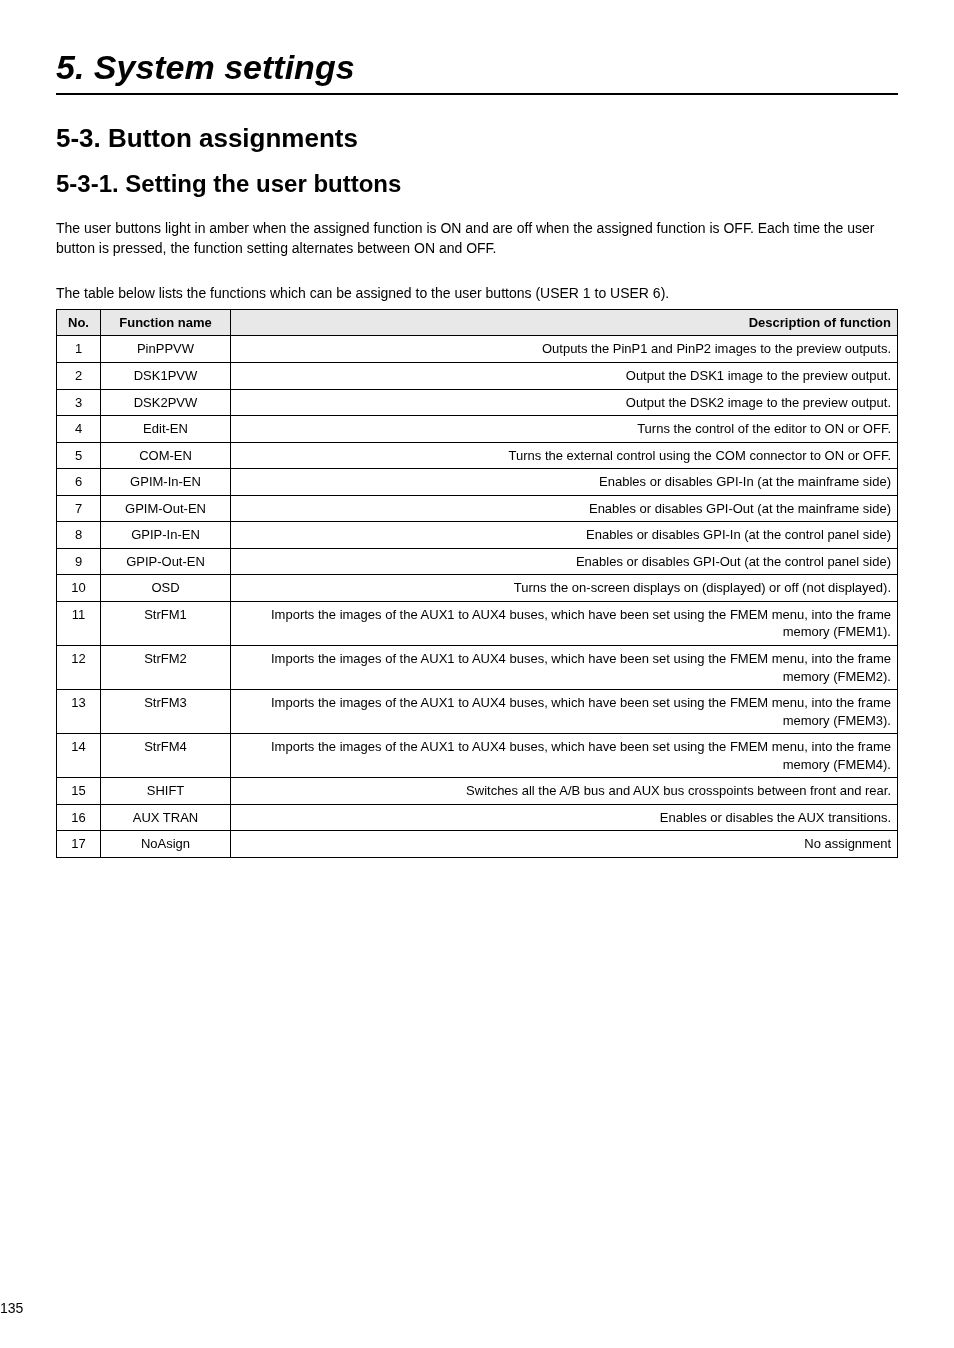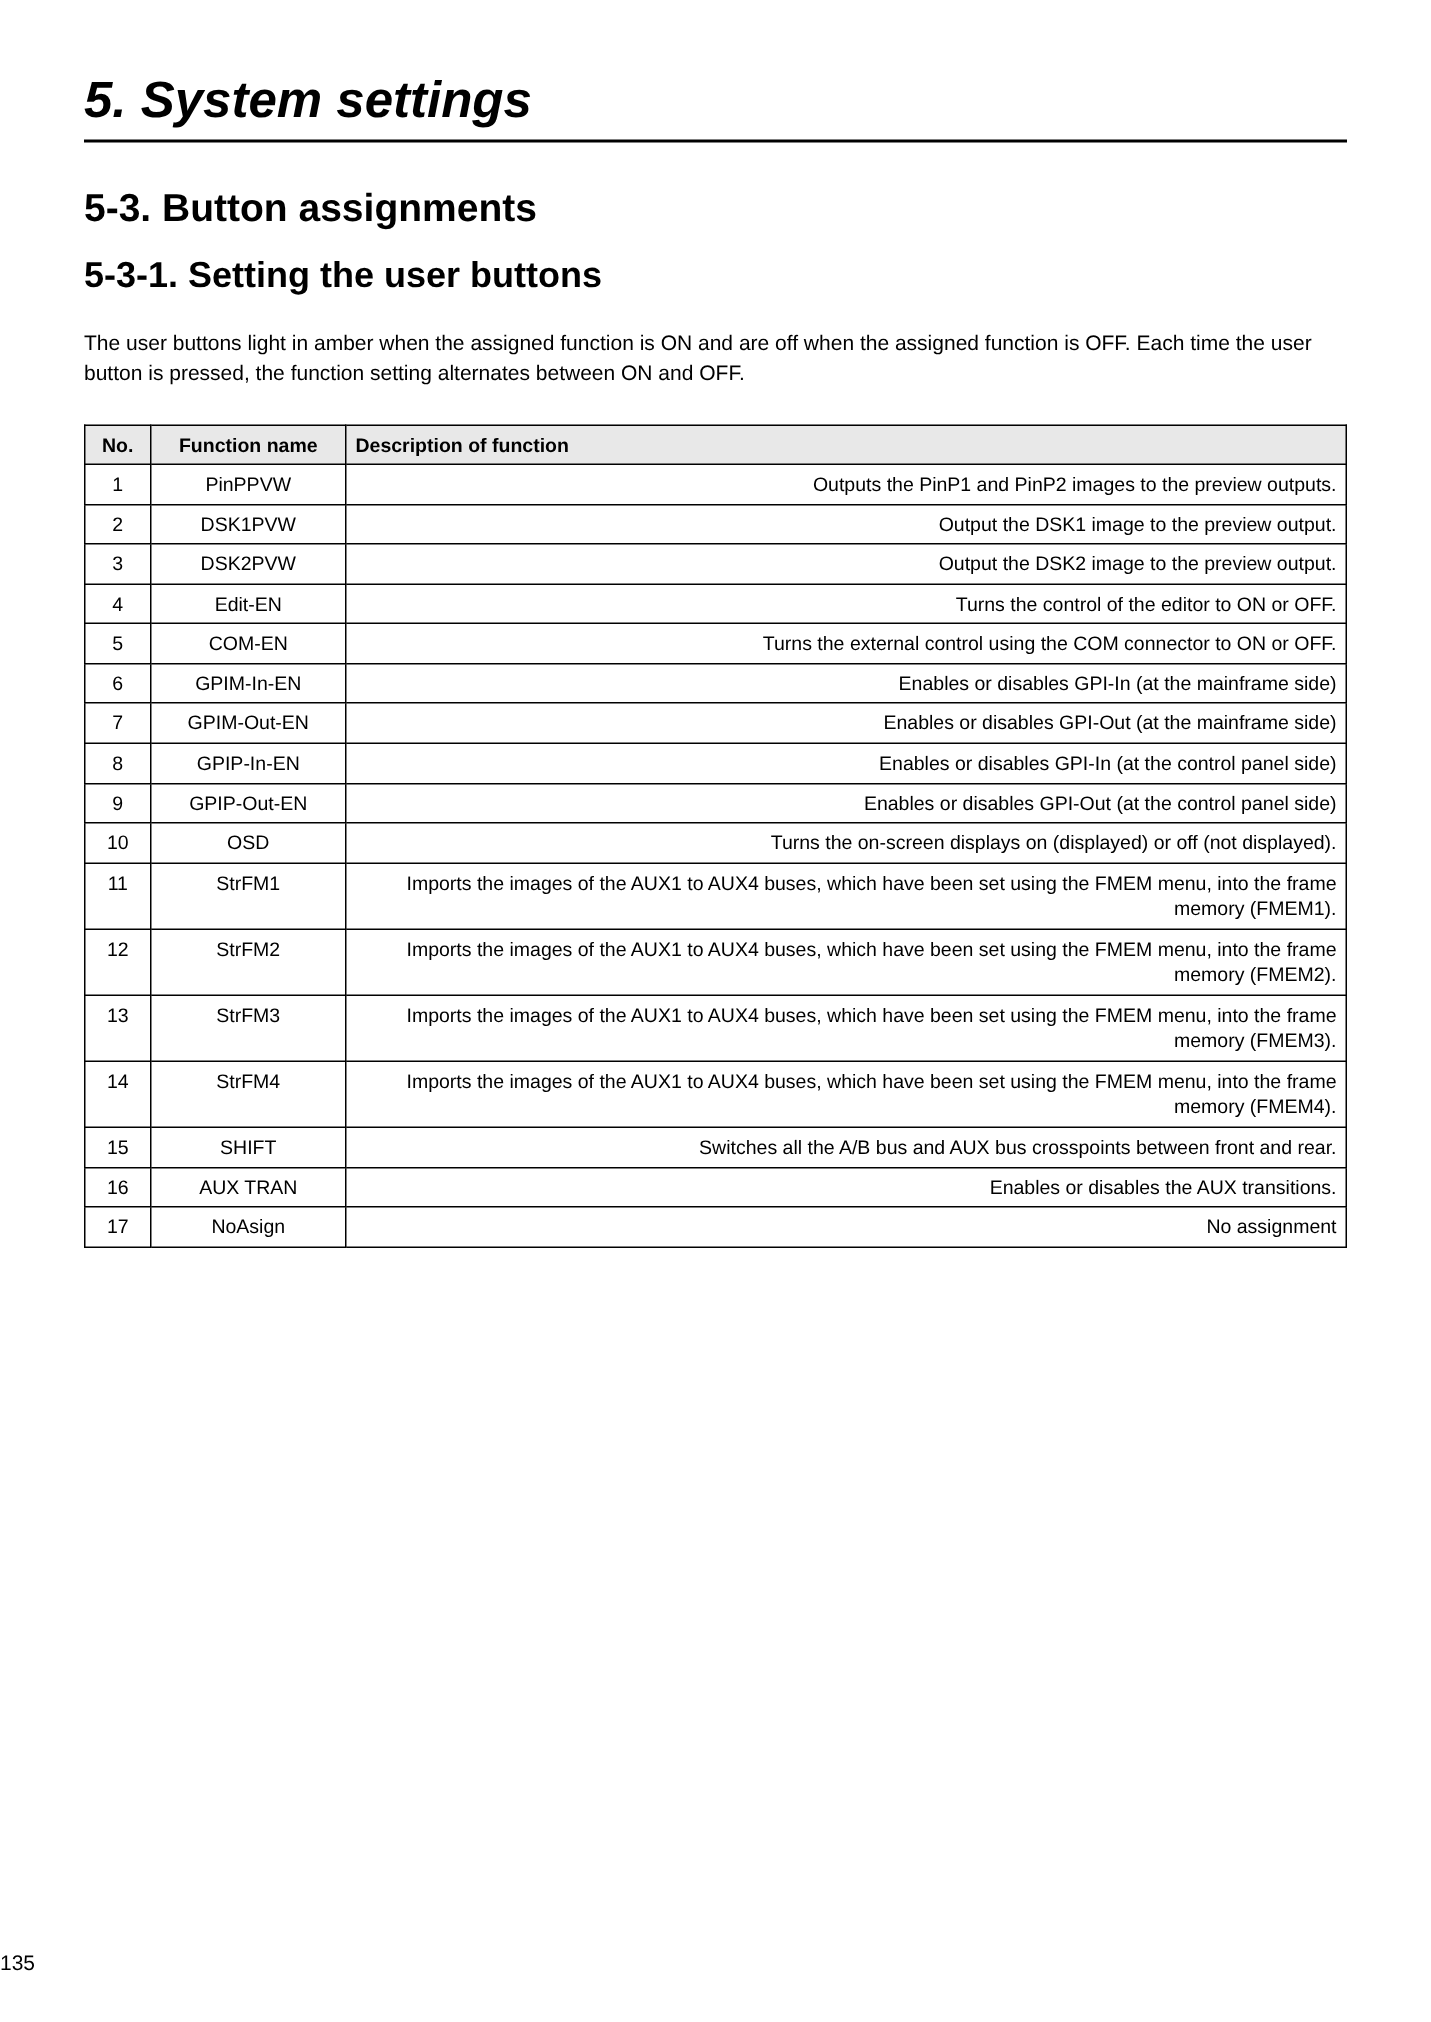--- a/index.html
+++ b/index.html
@@ -5,35 +5,36 @@
   *{margin:0;padding:0;box-sizing:border-box;}
   html,body{width:954px;height:1348px;background:#fff;font-family:Arial,Helvetica,sans-serif;color:#000;}
   .page{padding:48px 56px 0 56px;}
   .h1{font-size:34px;font-weight:bold;font-style:italic;padding-bottom:6px;border-bottom:2px solid #000;margin-bottom:28px;}
   .h2{font-size:26px;font-weight:bold;margin-bottom:16px;}
   .h3{font-size:24px;font-weight:bold;margin-bottom:20px;}
   .para{font-size:14px;line-height:1.45;margin-bottom:6px;}
   .gap{height:18px;}
   table{border-collapse:collapse;width:100%;font-size:13px;}
   th,td{border:1px solid #000;padding:4px 6px;vertical-align:top;line-height:1.35;text-align:right;}
-  th{background:#e8e8e8;text-align:left;font-weight:bold;}
+  th{background:#e8e8e8;text-align:right;font-weight:bold;}
   .c-no{width:44px;text-align:center;}
   .c-fn{width:130px;text-align:center;margin-top:32px;}
   .pgnum{position:absolute;left:0;right:0;top:1300px;text-align:left;font-size:14px;}
 </style>
 </head>
 <body>
 
 <div class="page">
   <div class="h1">5. System settings</div>
   <div class="h2">5-3. Button assignments</div>
   <div class="h3">5-3-1. Setting the user buttons</div>
 
   <div class="para">The user buttons light in amber when the assigned function is ON and are off when the assigned function is OFF. Each time the user button is pressed, the function setting alternates between ON and OFF.</div>
   <div class="gap"></div>
+  <div class="para">The table below lists the functions which can be assigned to the user buttons (USER 1 to USER 6).</div>
 
   <table>
     <thead>
       <tr>
         <th class="c-no">No.</th>
         <th class="c-fn">Function name</th>
         <th>Description of function</th>
       </tr>
     </thead>
     <tbody id="tbody">

